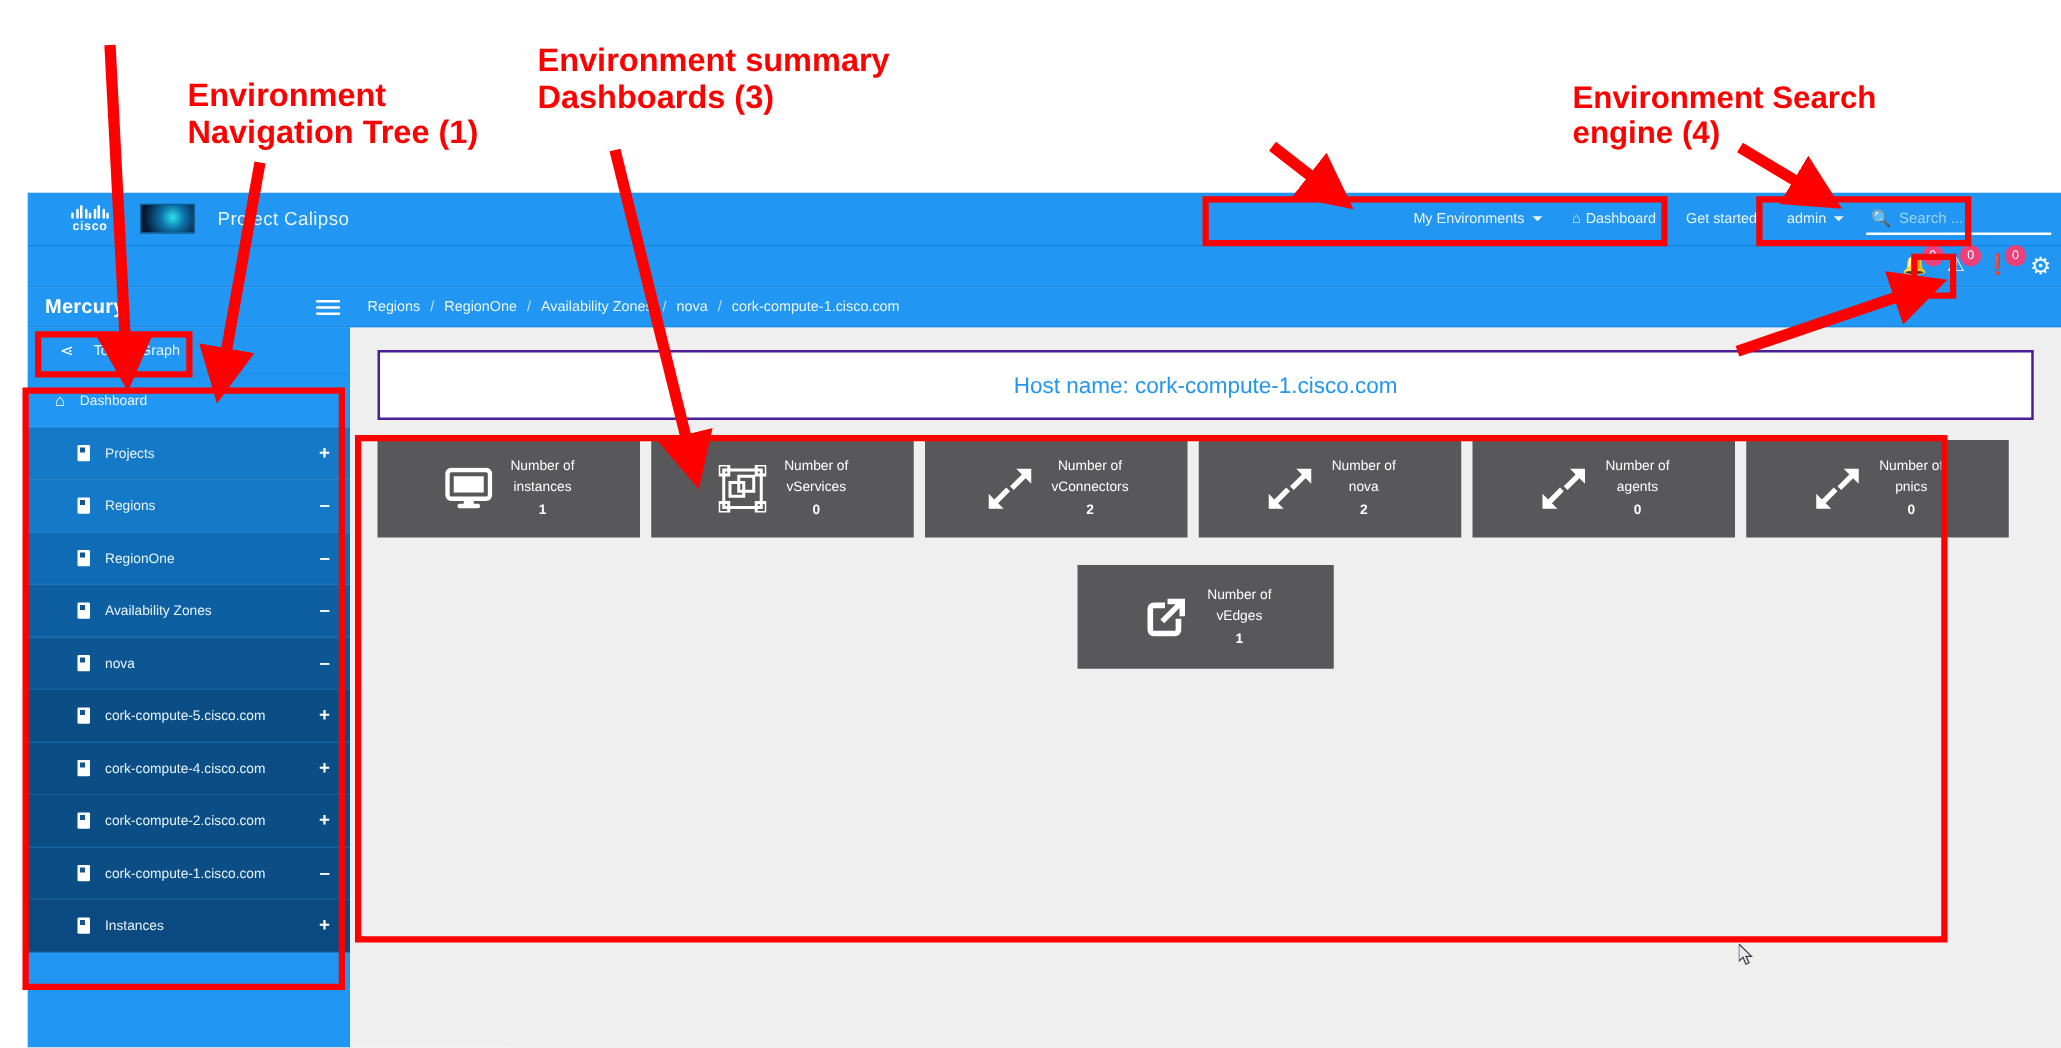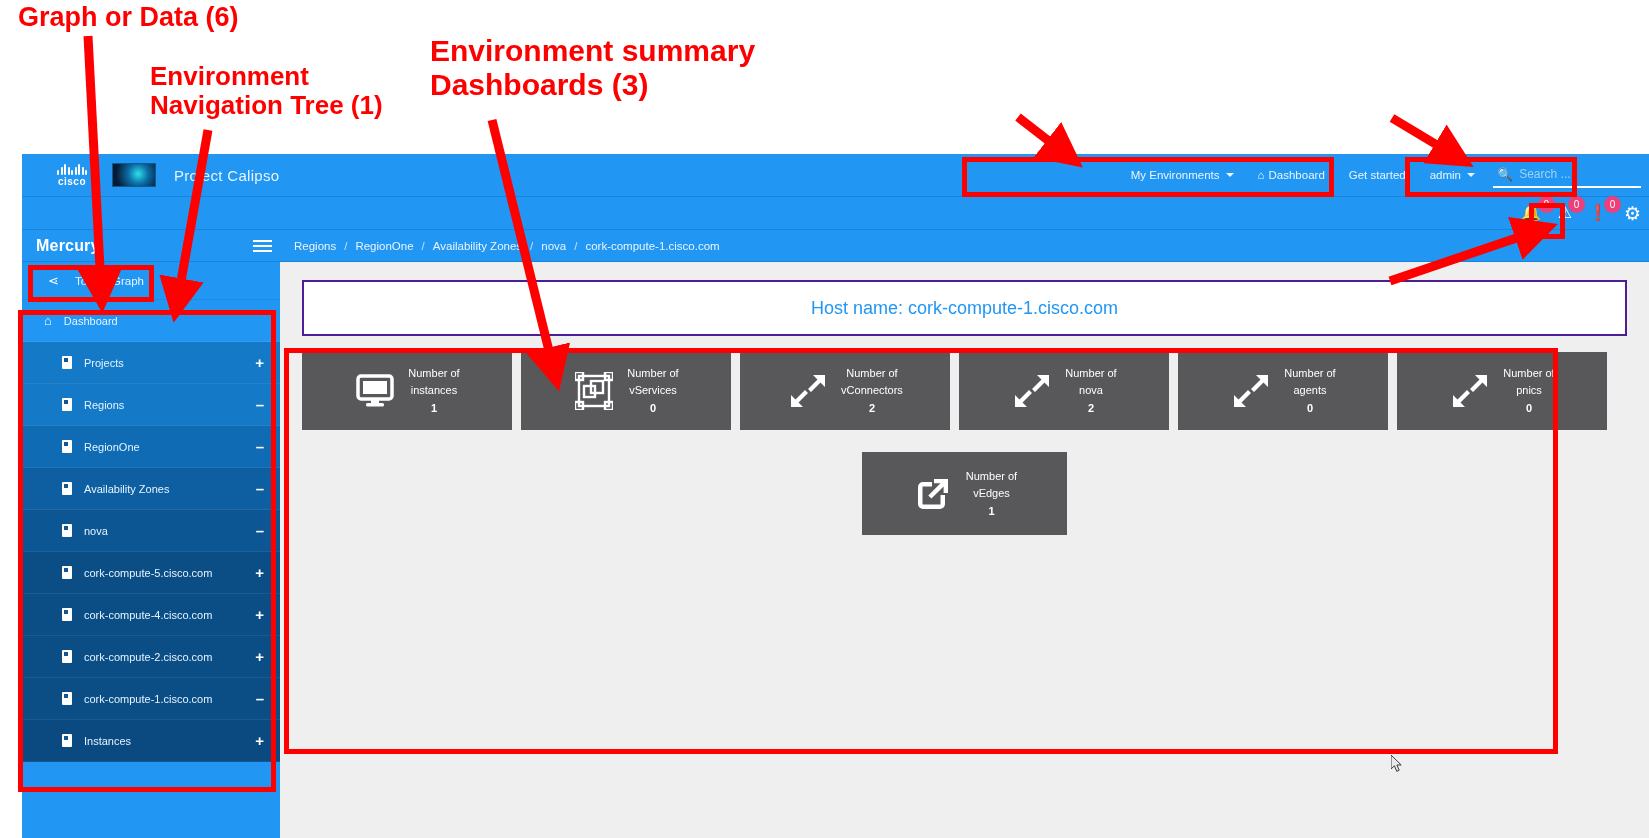--- a/index.html
+++ b/index.html
@@ -477,19 +477,20 @@
 
     <line x1="492" y1="120" x2="553" y2="367" stroke="#ff0000" stroke-width="9" marker-end="url(#ah)"></line>
 
     <line x1="1018" y1="117" x2="1063" y2="152" stroke="#ff0000" stroke-width="9" marker-end="url(#ah)"></line>
 
     <line x1="1392" y1="118" x2="1452" y2="154" stroke="#ff0000" stroke-width="9" marker-end="url(#ah)"></line>
 
     <line x1="1390" y1="281" x2="1534" y2="232" stroke="#ff0000" stroke-width="9" marker-end="url(#ah)"></line>
   </svg>
 
-  <div class="ann-text" style="left:18px;  top:2px;   font-size:27px;">Graph or Data (6)</div>
   <div class="ann-text" style="left:150px; top:62px;  font-size:26px;">Environment
 Navigation Tree (1)</div>
-  <div class="ann-text" style="left:430px; top:34px;  font-size:30px;">Environment summary
+  <div class="ann-text" style="left:430px; top:34px;  font-size:26px;">Environment summary
 Dashboards (3)</div>
+  <div class="ann-text" style="left:1258px;top:64px;  font-size:25px;">Environment Search
+engine (4)</div>
 
 </div>
 
 </body></html>

